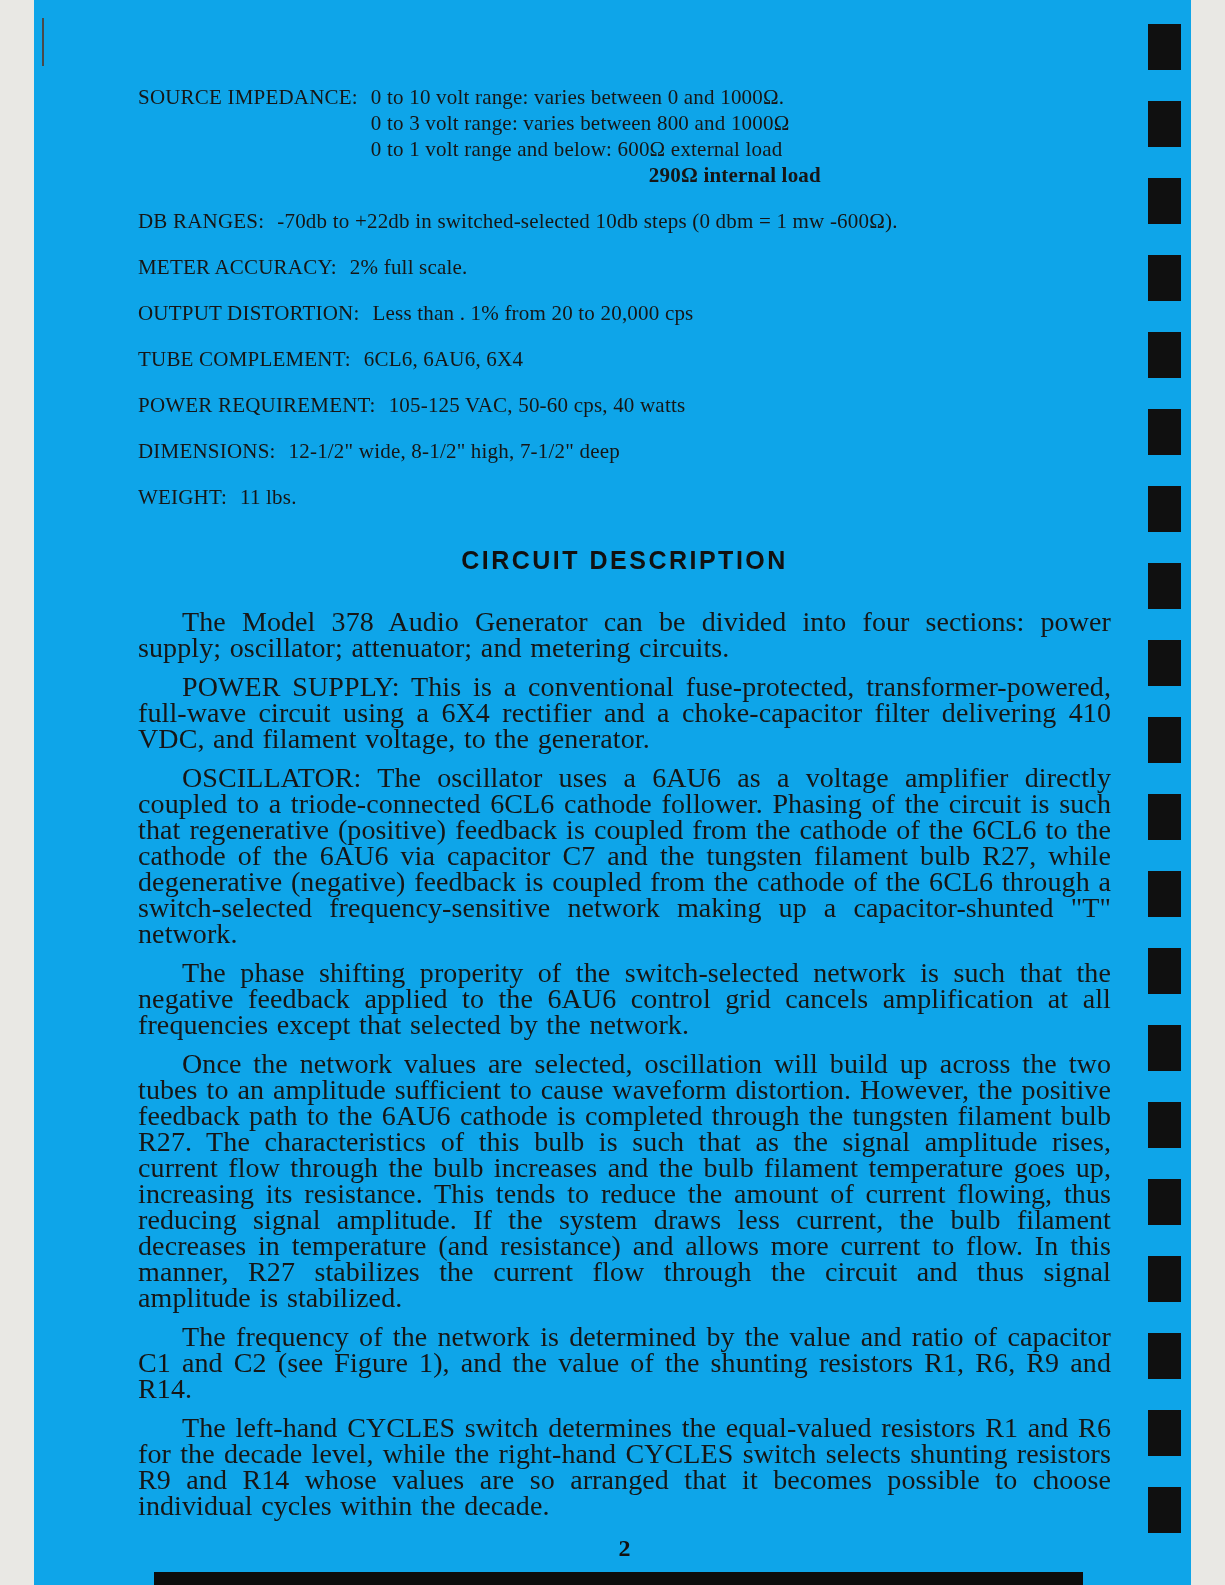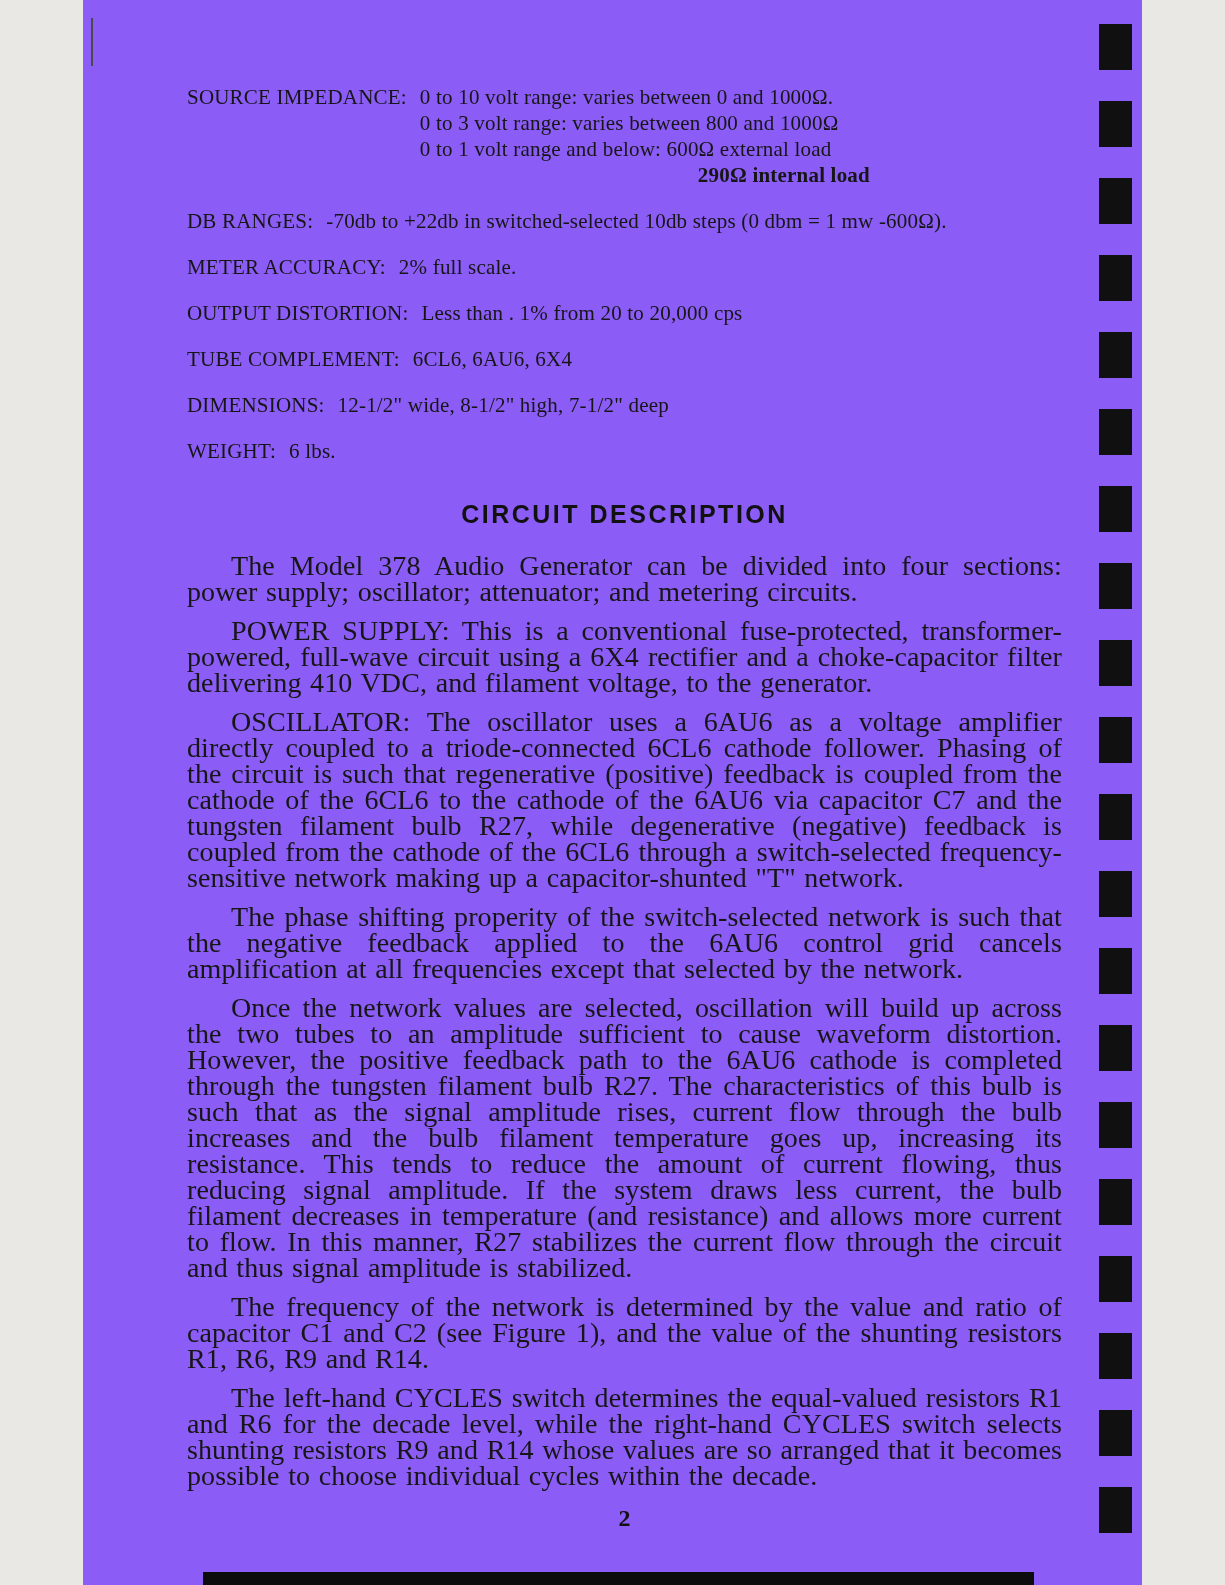--- a/index.html
+++ b/index.html
@@ -1,22 +1,22 @@
 <!DOCTYPE html>
 <html><head>
 <meta charset="utf-8">
 <style>
   * { margin: 0; padding: 0; box-sizing: border-box; }
   html, body { background: #e9e8e4; }
   .page {
     position: relative;
-    width: 1059px;
+    width: 1157px;
     height: 1585px;
     margin: 0 auto;
-    background: #8b5cf6;
+    background: #0ea5e9;
     font-family: "Liberation Serif", serif;
     color: #161616;
     overflow: hidden;
   }
   .content {
     padding: 84px 80px 0 104px;
   }
   
   .specs { }
   .spec-row {
@@ -33,21 +33,21 @@
   .spec-multi .spec-label { flex: 0 0 auto; }
   .spec-lines { flex: 1 1 auto; }
   .indent-deep { padding-left: 278px; font-weight: bold; }
   
   .heading {
     font-family: "Liberation Sans", sans-serif;
     font-weight: 700;
     font-size: 25px;
     letter-spacing: 2.5px;
     text-align: center;
-    margin: 36px 0 24px 0;
+    margin: 36px 0 34px 0;
     color: #111;
   }
   
   .para {
     font-size: 28px;
     line-height: 26px;
     text-align: justify;
     text-indent: 44px;
     margin-bottom: 13px;
     letter-spacing: 0.1px;
@@ -111,24 +111,25 @@
 
       <div class="spec-row"><span class="spec-label">DB RANGES:</span><span>-70db to +22db in switched-selected 10db steps (0 dbm  =  1 mw -600Ω).</span></div>
 
 
       <div class="spec-row"><span class="spec-label">METER ACCURACY:</span><span>2% full scale.</span></div>
 
       <div class="spec-row"><span class="spec-label">OUTPUT DISTORTION:</span><span>Less than . 1% from 20 to 20,000 cps</span></div>
 
       <div class="spec-row"><span class="spec-label">TUBE COMPLEMENT:</span><span>6CL6, 6AU6, 6X4</span></div>
 
+      <div class="spec-row"><span class="spec-label">POWER REQUIREMENT:</span><span>105-125 VAC, 50-60 cps, 40 watts</span></div>
 
       <div class="spec-row"><span class="spec-label">DIMENSIONS:</span><span>12-1/2" wide, 8-1/2" high, 7-1/2" deep</span></div>
 
-      <div class="spec-row"><span class="spec-label">WEIGHT:</span><span>6 lbs.</span></div>
+      <div class="spec-row"><span class="spec-label">WEIGHT:</span><span>11 lbs.</span></div>
 
     </section>
 
     <h1 class="heading">CIRCUIT DESCRIPTION</h1>
 
     <p class="para">The Model 378 Audio Generator can be divided into four sections:  power supply; oscillator; attenuator; and metering circuits.</p>
     <p class="para">POWER SUPPLY:  This is a conventional fuse-protected, transformer-powered, full-wave circuit using a 6X4 rectifier and a choke-capacitor filter delivering 410 VDC, and filament voltage, to the generator.</p>
     <p class="para">OSCILLATOR:  The oscillator uses a 6AU6 as a voltage amplifier directly coupled to a triode-connected 6CL6 cathode follower.  Phasing of the circuit is such that regenerative (positive) feedback is coupled from the cathode of the 6CL6 to the cathode of the 6AU6 via capacitor C7 and the tungsten filament bulb R27, while degenerative (negative) feedback is coupled from the cathode of the 6CL6 through a switch-selected frequency-sensitive network making up a capacitor-shunted "T" network.</p>
     <p class="para">The phase shifting properity of the switch-selected network is such that the negative feedback applied to the 6AU6 control grid cancels amplification at all frequencies except that selected by the network.</p>
     <p class="para">Once the network values are selected, oscillation will build up across the two tubes to an amplitude sufficient to cause waveform distortion.  However, the positive feedback path to the 6AU6 cathode is completed through the tungsten filament bulb R27.  The characteristics of this bulb is such that as the signal amplitude rises, current flow through the bulb increases and the bulb filament temperature goes up, increasing its resistance.  This tends to reduce the amount of current flowing, thus reducing signal amplitude.  If the system draws less current, the bulb filament decreases in temperature (and resistance) and allows more current to flow.  In this manner, R27 stabilizes the current flow through the circuit and thus signal amplitude is stabilized.</p>

